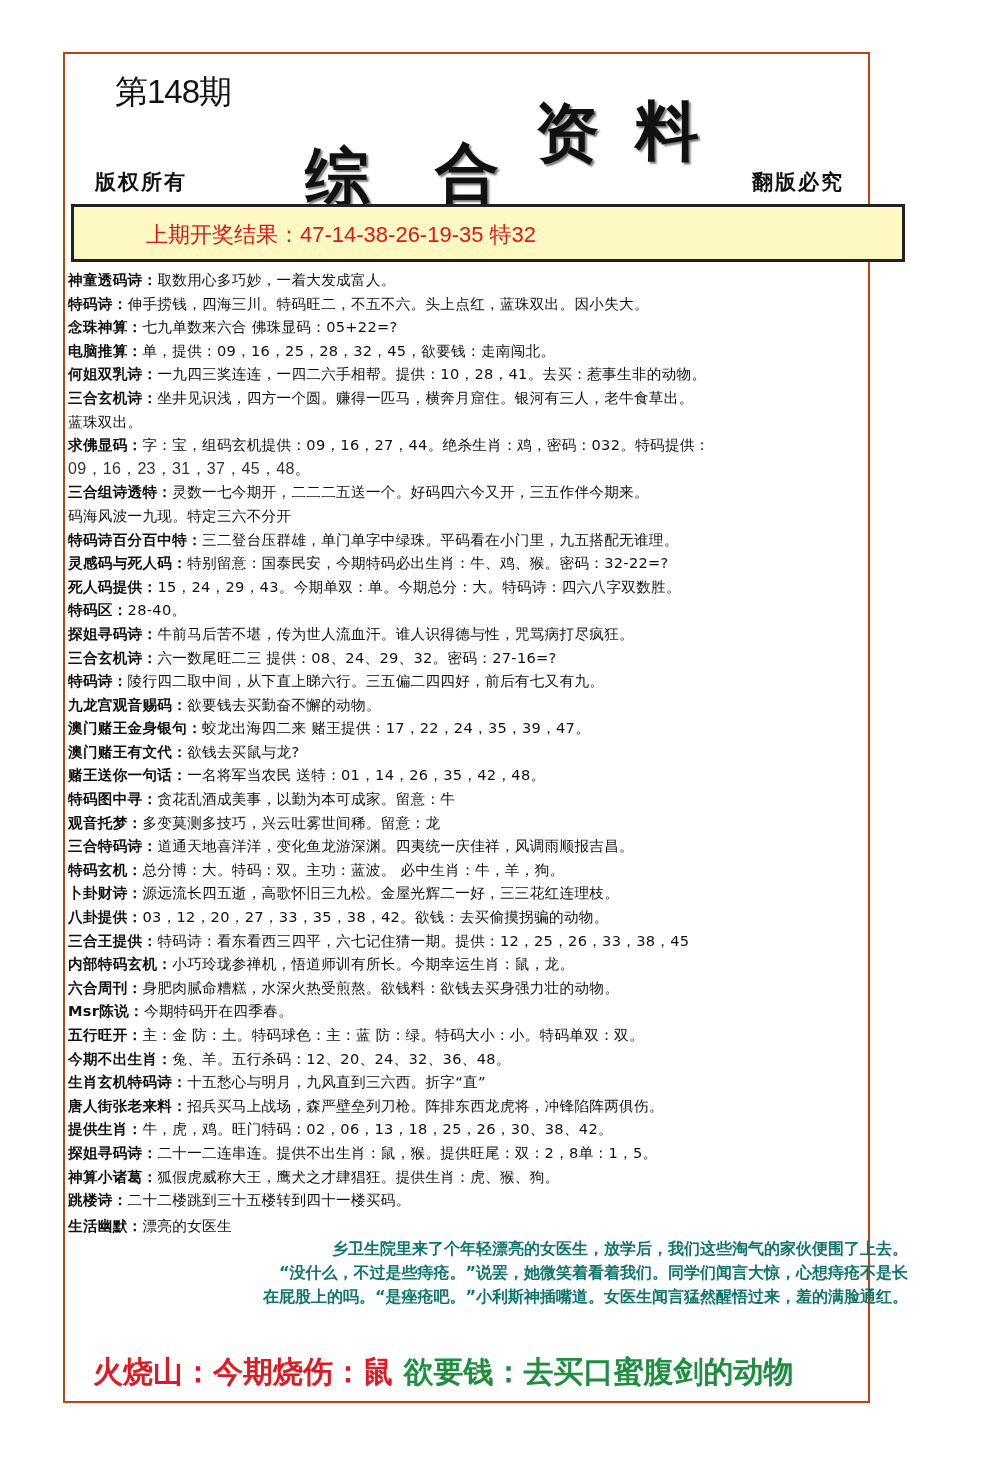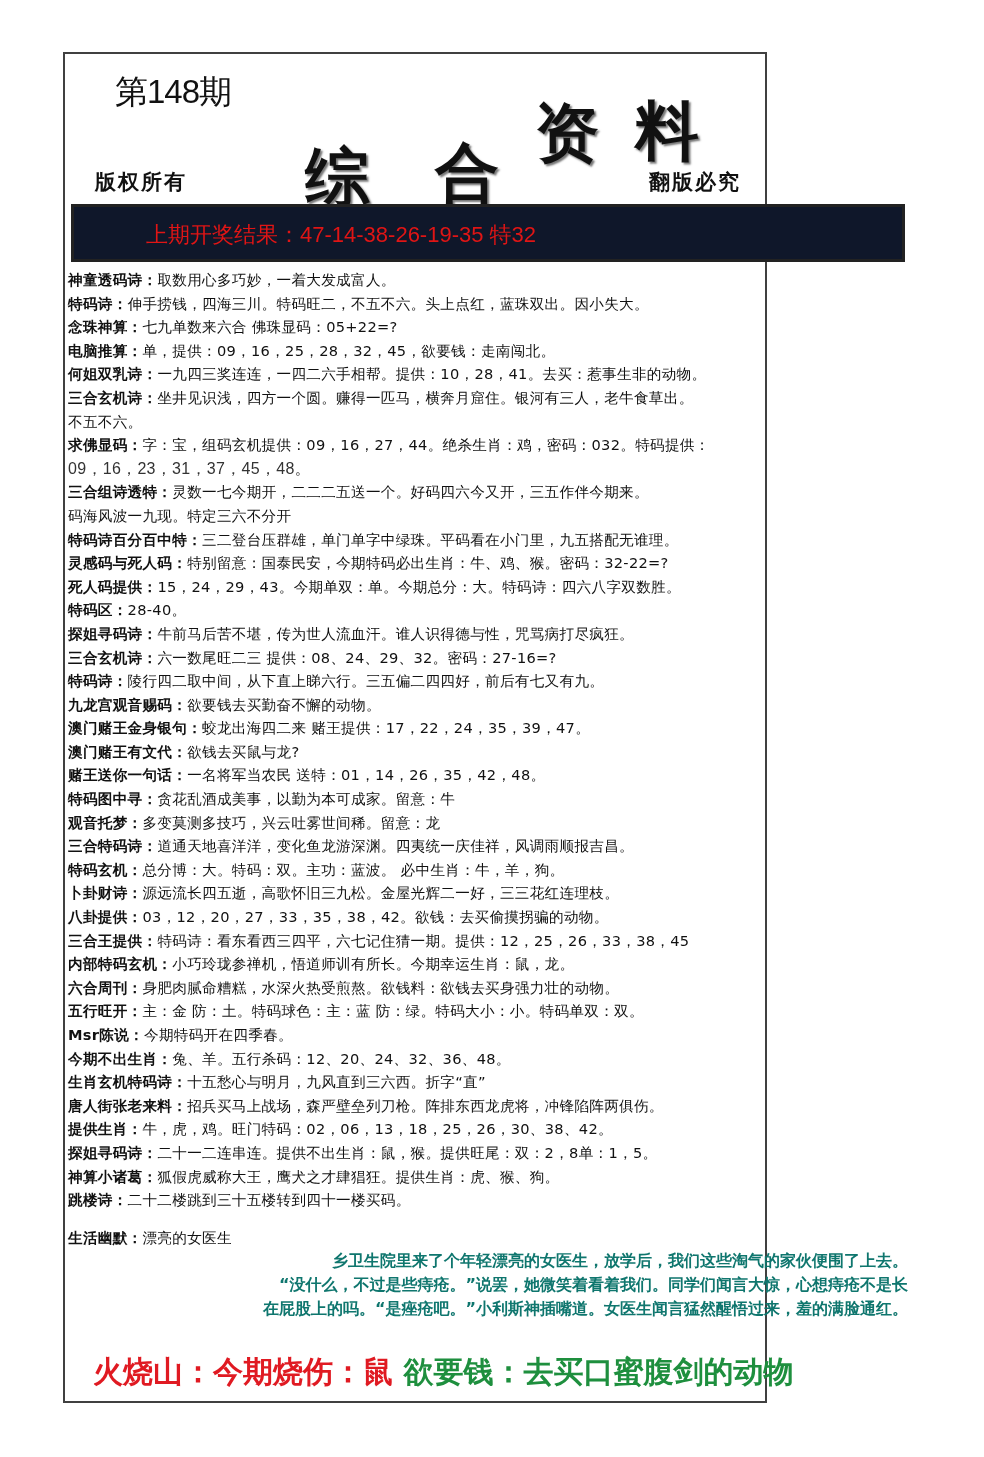--- a/index.html
+++ b/index.html
@@ -12,23 +12,23 @@
       height: 1457px;
       position: relative;
       overflow: hidden;
       font-family: "DejaVu Sans", sans-serif;
       color: #111111;
     }
     .frame {
       position: absolute;
       left: 63px;
       top: 52px;
-      width: 704px;
+      width: 807px;
       height: 1351px;
-      border: 2px solid #404040;
+      border: 2px solid #c2410c;
       box-sizing: border-box;
       background: #ffffff;
     }
     .issue {
       position: absolute;
       left: 50px;
       top: 16px;
       font-family: "Liberation Sans", sans-serif;
       font-size: 33px;
       letter-spacing: -1px;
@@ -68,21 +68,21 @@
     .copyright-left { left: 30px; }
     .copyright-right { right: 24px; }
     .result-box {
       position: absolute;
       left: 6px;
       top: 150px;
       width: 834px;
       height: 58px;
       border: 3px solid #222;
       box-sizing: border-box;
-      background: #0f172a;
+      background: #fef9c3;
     }
     .result-text {
       position: absolute;
       left: 72px;
       top: 13px;
       font-family: "Liberation Sans", sans-serif;
       font-size: 22px;
       color: #e01515;
       white-space: nowrap;
     }
@@ -102,21 +102,21 @@
     }
     .line .lbl {
       font-weight: bold;
       text-align: right;
     }
     .line .num {
       font-family: "Liberation Sans", sans-serif;
       color: #333;
       font-size: 16px;
     }
-    .joke-title { margin-top: 14px; }
+    .joke-title { margin-top: 2px; }
     .joke-para {
       font-size: 16px;
       font-weight: bold;
       line-height: 23.6px;
       height: 23.6px;
       white-space: nowrap;
       color: #0f766e;
       text-align: right;
     }
     .indent { padding-left: 32px; }
@@ -152,21 +152,21 @@
     <div class="result-text">上期开奖结果：47-14-38-26-19-35 特32</div>
   </div>
 
   <div class="lines">
     <div class="line"><span class="lbl">神童透码诗：</span><span>取数用心多巧妙，一着大发成富人。</span></div>
     <div class="line"><span class="lbl">特码诗：</span><span>伸手捞钱，四海三川。特码旺二，不五不六。头上点红，蓝珠双出。因小失大。</span></div>
     <div class="line"><span class="lbl">念珠神算：</span><span>七九单数来六合 佛珠显码：05+22=?</span></div>
     <div class="line"><span class="lbl">电脑推算：</span><span>单，提供：09，16，25，28，32，45，欲要钱：走南闯北。</span></div>
     <div class="line"><span class="lbl">何姐双乳诗：</span><span>一九四三奖连连，一四二六手相帮。提供：10，28，41。去买：惹事生非的动物。</span></div>
     <div class="line"><span class="lbl">三合玄机诗：</span><span>坐井见识浅，四方一个圆。赚得一匹马，横奔月窟住。银河有三人，老牛食草出。</span></div>
-    <div class="line"><span class="lbl"></span><span>不五不六。</span></div>
+    <div class="line"><span class="lbl"></span><span>蓝珠双出。</span></div>
     <div class="line"><span class="lbl">求佛显码：</span><span>字：宝，组码玄机提供：09，16，27，44。绝杀生肖：鸡，密码：032。特码提供：</span></div>
     <div class="line"><span class="lbl"></span><span class="num">09，16，23，31，37，45，48。</span></div>
     <div class="line"><span class="lbl">三合组诗透特：</span><span>灵数一七今期开，二二二五送一个。好码四六今又开，三五作伴今期来。</span></div>
     <div class="line"><span class="lbl"></span><span>码海风波一九现。特定三六不分开</span></div>
     <div class="line"><span class="lbl">特码诗百分百中特：</span><span>三二登台压群雄，单门单字中绿珠。平码看在小门里，九五搭配无谁理。</span></div>
     <div class="line"><span class="lbl">灵感码与死人码：</span><span>特别留意：国泰民安，今期特码必出生肖：牛、鸡、猴。密码：32-22=?</span></div>
     <div class="line"><span class="lbl">死人码提供：</span><span>15，24，29，43。今期单双：单。今期总分：大。特码诗：四六八字双数胜。</span></div>
     <div class="line"><span class="lbl">特码区：</span><span>28-40。</span></div>
     <div class="line"><span class="lbl">探姐寻码诗：</span><span>牛前马后苦不堪，传为世人流血汗。谁人识得德与性，咒骂病打尽疯狂。</span></div>
     <div class="line"><span class="lbl">三合玄机诗：</span><span>六一数尾旺二三 提供：08、24、29、32。密码：27-16=?</span></div>
@@ -177,22 +177,22 @@
     <div class="line"><span class="lbl">赌王送你一句话：</span><span>一名将军当农民 送特：01，14，26，35，42，48。</span></div>
     <div class="line"><span class="lbl">特码图中寻：</span><span>贪花乱酒成美事，以勤为本可成家。留意：牛</span></div>
     <div class="line"><span class="lbl">观音托梦：</span><span>多变莫测多技巧，兴云吐雾世间稀。留意：龙</span></div>
     <div class="line"><span class="lbl">三合特码诗：</span><span>道通天地喜洋洋，变化鱼龙游深渊。四夷统一庆佳祥，风调雨顺报吉昌。</span></div>
     <div class="line"><span class="lbl">特码玄机：</span><span>总分博：大。特码：双。主功：蓝波。 必中生肖：牛，羊，狗。</span></div>
     <div class="line"><span class="lbl">卜卦财诗：</span><span>源远流长四五逝，高歌怀旧三九松。金屋光辉二一好，三三花红连理枝。</span></div>
     <div class="line"><span class="lbl">八卦提供：</span><span>03，12，20，27，33，35，38，42。欲钱：去买偷摸拐骗的动物。</span></div>
     <div class="line"><span class="lbl">三合王提供：</span><span>特码诗：看东看西三四平，六七记住猜一期。提供：12，25，26，33，38，45</span></div>
     <div class="line"><span class="lbl">内部特码玄机：</span><span>小巧玲珑参禅机，悟道师训有所长。今期幸运生肖：鼠，龙。</span></div>
     <div class="line"><span class="lbl">六合周刊：</span><span>身肥肉腻命糟糕，水深火热受煎熬。欲钱料：欲钱去买身强力壮的动物。</span></div>
+    <div class="line"><span class="lbl">Msr陈说：</span><span>今期特码开在四季春。</span></div>
     <div class="line"><span class="lbl">五行旺开：</span><span>主：金 防：土。特码球色：主：蓝 防：绿。特码大小：小。特码单双：双。</span></div>
-    <div class="line"><span class="lbl">Msr陈说：</span><span>今期特码开在四季春。</span></div>
     <div class="line"><span class="lbl">今期不出生肖：</span><span>兔、羊。五行杀码：12、20、24、32、36、48。</span></div>
     <div class="line"><span class="lbl">生肖玄机特码诗：</span><span>十五愁心与明月，九风直到三六西。折字“直”</span></div>
     <div class="line"><span class="lbl">唐人街张老来料：</span><span>招兵买马上战场，森严壁垒列刀枪。阵排东西龙虎将，冲锋陷阵两俱伤。</span></div>
     <div class="line"><span class="lbl">提供生肖：</span><span>牛，虎，鸡。旺门特码：02，06，13，18，25，26，30、38、42。</span></div>
     <div class="line"><span class="lbl">探姐寻码诗：</span><span>二十一二连串连。提供不出生肖：鼠，猴。提供旺尾：双：2，8单：1，5。</span></div>
     <div class="line"><span class="lbl">神算小诸葛：</span><span>狐假虎威称大王，鹰犬之才肆猖狂。提供生肖：虎、猴、狗。</span></div>
     <div class="line"><span class="lbl">跳楼诗：</span><span>二十二楼跳到三十五楼转到四十一楼买码。</span></div>
 
     <div class="line joke-title"><span class="lbl">生活幽默：</span><span>漂亮的女医生</span></div>
     <div class="joke-para indent">乡卫生院里来了个年轻漂亮的女医生，放学后，我们这些淘气的家伙便围了上去。</div>

